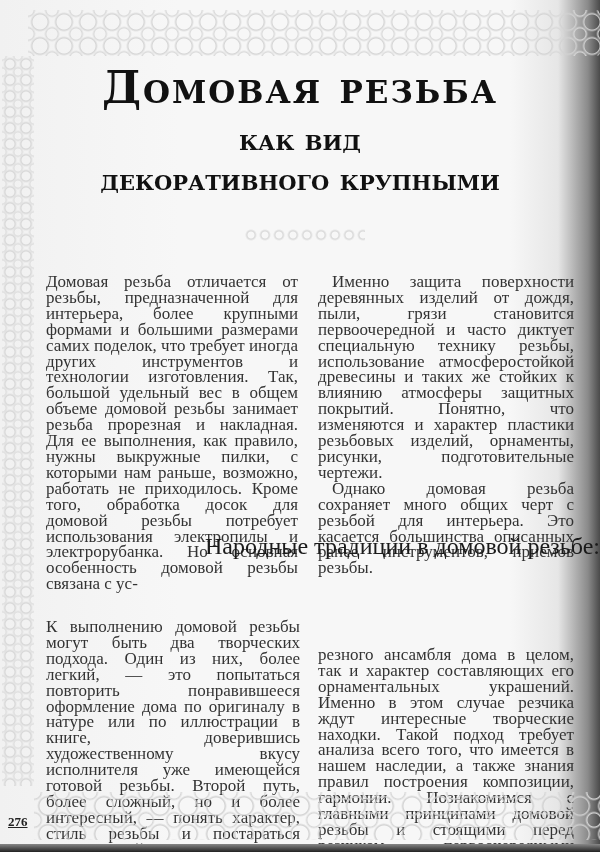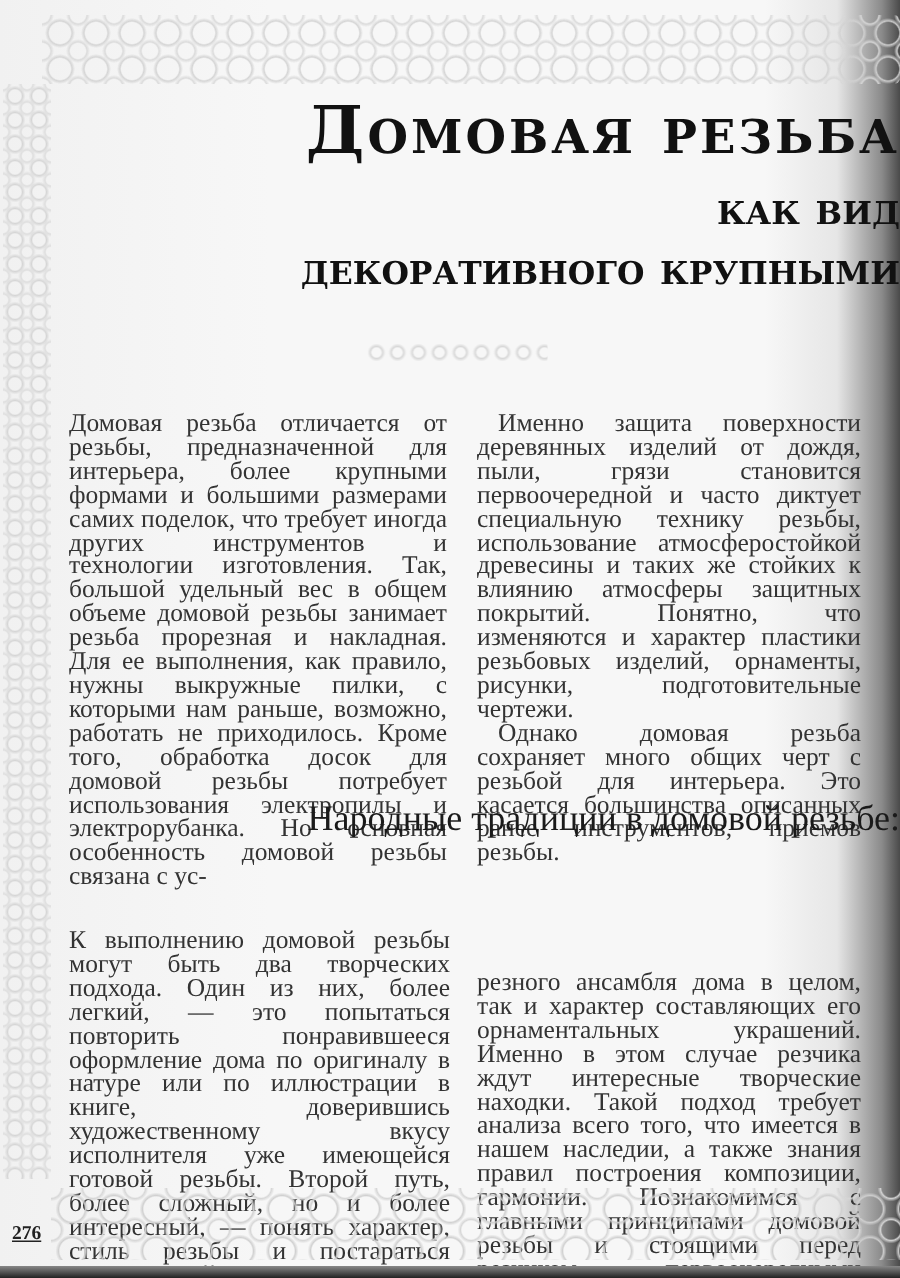--- a/index.html
+++ b/index.html
@@ -34,21 +34,21 @@
     position: absolute; left: 34px; top: 792px; width: 566px; height: 48px;
     background:
       radial-gradient(circle at 14px 14px, transparent 8px, #cfcfcf 9px, transparent 11px) 0 0/28px 28px,
       radial-gradient(circle at 14px 14px, transparent 6px, #d6d6d6 7px, transparent 9px) 14px 14px/28px 28px;
     opacity: .95;
   }
   .bottom-edge {
     position: absolute; left: 0; top: 844px; width: 600px; height: 8px;
     background: linear-gradient(180deg, #888 0%, #222 100%);
   }
-  .title-block { position: absolute; left: 0; top: 62px; width: 600px; text-align: right; }
+  .title-block { position: absolute; left: 0; top: 62px; width: 600px; text-align: center; }
   .title-main {
     font-family: "DejaVu Serif", serif; font-weight: bold;
     font-size: 44px; letter-spacing: 2px; color: #111;
     line-height: 52px; font-variant: small-caps;
   }
   .title-sub {
     font-family: "DejaVu Serif", serif; font-weight: bold;
     font-size: 30px; color: #111; line-height: 40px; font-variant: small-caps;
   }
   .title-sub1 { margin-top: 6px; }

